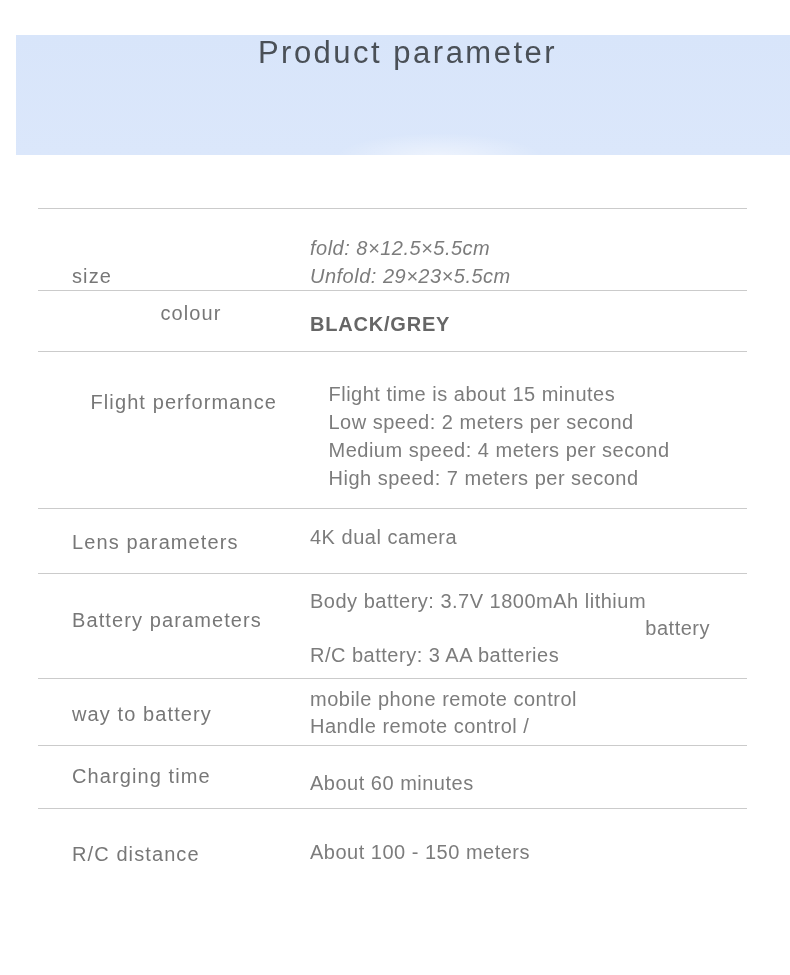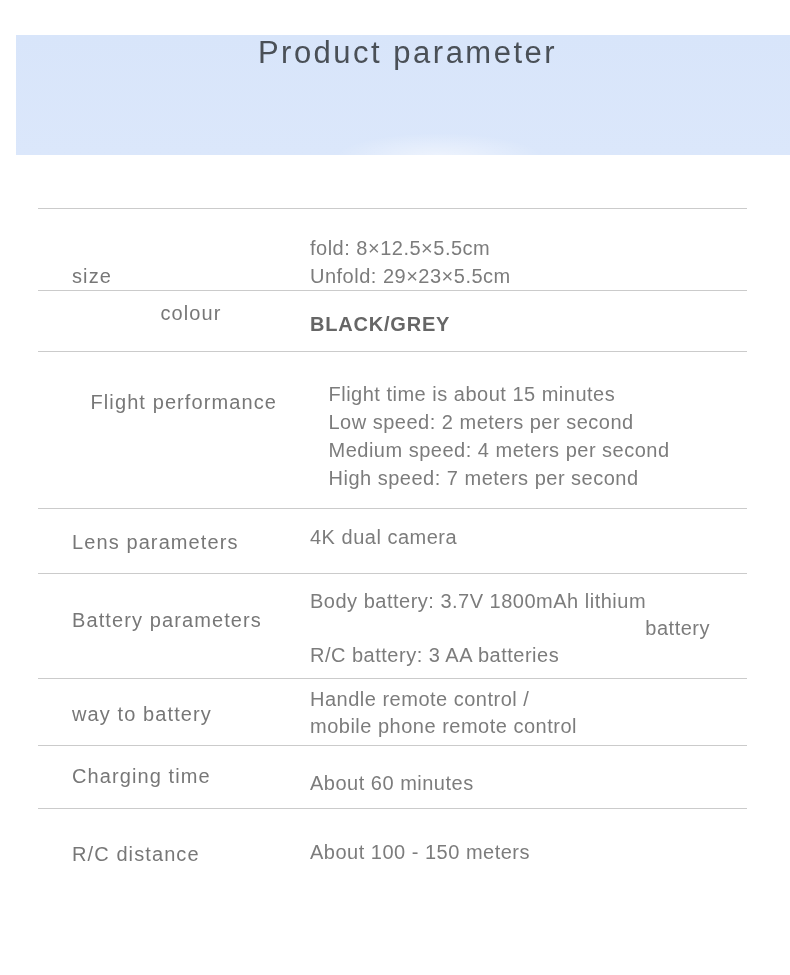--- a/index.html
+++ b/index.html
@@ -65,21 +65,21 @@
     line-height: 28px;
   }
   .value-line { white-space: nowrap; }
   .value-line.center { text-align: right; white-space: normal; }
   .value-line.bold {
     font-weight: bold;
     color: #666666;
     letter-spacing: 0.8px;
   }
   
-  .r1 { min-height: 82px; align-items: flex-end; }  .r1 .label-cell { padding-top: 13px; } .r1 .value-cell { padding-top: 9px; }
+  .r1 { min-height: 82px; align-items: flex-end; }  .r1 .label-cell { padding-top: 13px; } .r1 .value-cell { padding-top: 9px; font-style: italic; }
   .r2 { min-height: 61px; }  .r2 .label-cell { padding-top: 8px; text-align: center; }  .r2 .value-cell { padding-top: 19px; }
   .r3 { min-height: 157px; justify-content: center; } .r3 .label-cell { padding-top: 36px; } .r3 .value-cell { padding-top: 28px; }
   .r4 { min-height: 65px; }  .r4 .label-cell { padding-top: 19px; } .r4 .value-cell { padding-top: 14px; }
   .r5 { min-height: 105px; } .r5 .label-cell { padding-top: 32px; } .r5 .value-cell { padding-top: 14px; line-height: 27px; }
   .r6 { min-height: 67px; }  .r6 .label-cell { padding-top: 21px; } .r6 .value-cell { padding-top: 7px; line-height: 27px; }
   .r7 { min-height: 63px; }  .r7 .label-cell { padding-top: 16px; } .r7 .value-cell { padding-top: 23px; }
   .r8 { min-height: 120px; } .r8 .label-cell { padding-top: 31px; } .r8 .value-cell { padding-top: 29px; }
 </style>
 </head>
 <body>
@@ -127,22 +127,22 @@
     <div class="value-cell">
       <div class="value-line">Body battery: 3.7V 1800mAh lithium</div>
       <div class="value-line center">battery</div>
       <div class="value-line">R/C battery: 3 AA batteries</div>
     </div>
   </div>
 
   <div class="param-row r6">
     <div class="label-cell">way to battery</div>
     <div class="value-cell">
+      <div class="value-line">mobile phone remote control</div>
       <div class="value-line">Handle remote control /</div>
-      <div class="value-line">mobile phone remote control</div>
     </div>
   </div>
 
   <div class="param-row r7">
     <div class="label-cell">Charging time</div>
     <div class="value-cell">
       <div class="value-line">About 60 minutes</div>
     </div>
   </div>
 

